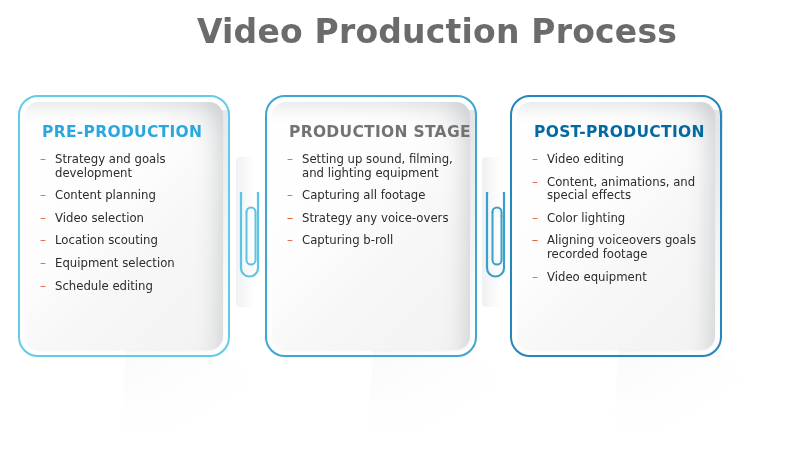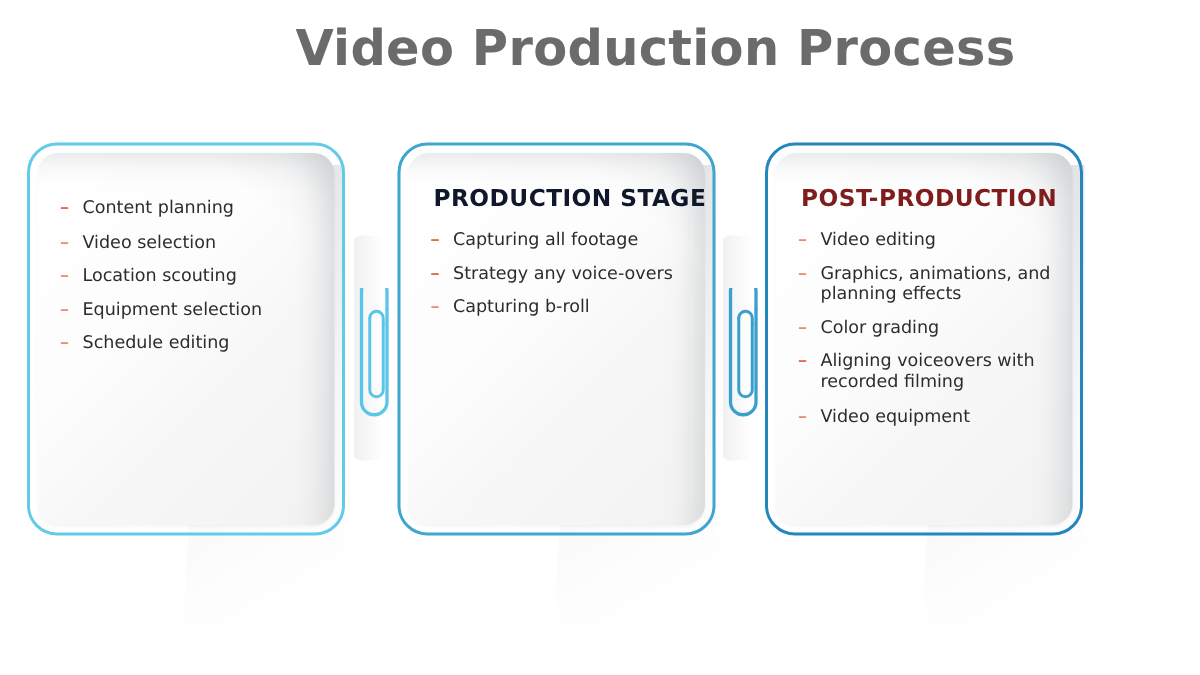--- a/index.html
+++ b/index.html
@@ -105,22 +105,22 @@
   }
 
   .card-heading {
     font-size: 15.5px;
     font-weight: bold;
     letter-spacing: 0.3px;
     margin: 0 0 12px 2px;
     white-space: nowrap;
   }
   .card-1 .card-heading { color: #2aa8de; }
-  .card-2 .card-heading { color: #0f172a; }
-  .card-3 .card-heading { color: #7f1d1d; }
+  .card-2 .card-heading { color: #737373; }
+  .card-3 .card-heading { color: #0369a1; }
 
   ul.card-list {
     list-style: none;
     margin: 0;
     padding: 0;
   }
   ul.card-list li {
     position: relative;
     padding-left: 15px;
     margin-bottom: 9px;
@@ -195,55 +195,56 @@
     <path d="M 388 110 L 477 110 L 477 357 L 567 450 L 367 450 Z" fill="url(#ls2)"></path>
 
     <path d="M 634 110 L 723 110 L 723 357 L 800 433 L 800 450 L 612 450 Z" fill="url(#ls3)"></path>
 
     <rect x="0" y="300" width="800" height="150" fill="url(#fadeout)"></rect>
   </svg>
 
   <div class="card card-1">
     <div class="card-inner"></div>
     <div class="card-content">
+      <div class="card-heading">PRE-PRODUCTION</div>
       <ul class="card-list">
-        <li><span class="dash">–</span></li>
+        <li><span class="dash">–</span><span>Strategy and goals development</span></li>
         <li><span class="dash">–</span><span>Content planning</span></li>
         <li><span class="dash">–</span><span>Video selection</span></li>
         <li><span class="dash">–</span><span>Location scouting</span></li>
         <li><span class="dash">–</span><span>Equipment selection</span></li>
         <li><span class="dash">–</span><span>Schedule editing</span></li>
       </ul>
     </div>
   </div>
 
   <div class="card card-2">
     <div class="card-inner"></div>
     <div class="card-content">
       <div class="card-heading">PRODUCTION STAGE</div>
       <ul class="card-list">
-        <li><span class="dash">–</span></li>
+        <li><span class="dash">–</span><span>Setting up sound, filming, and lighting equipment</span></li>
         <li><span class="dash">–</span><span>Capturing all footage</span></li>
         <li><span class="dash">–</span></li>
         <li><span class="dash">–</span><span>Strategy any voice-overs</span></li>
         <li><span class="dash">–</span><span>Capturing b-roll</span></li>
       </ul>
     </div>
   </div>
 
   <div class="card card-3">
     <div class="card-inner"></div>
     <div class="card-content">
       <div class="card-heading">POST-PRODUCTION</div>
       <ul class="card-list">
         <li><span class="dash">–</span><span>Video editing</span></li>
-        <li><span class="dash">–</span><span>Graphics, animations, and planning effects</span></li>
-        <li><span class="dash">–</span><span>Color grading</span></li>
+        <li><span class="dash">–</span><span>Content, animations, and special effects</span></li>
+        <li><span class="dash">–</span><span>Color lighting</span></li>
         <li><span class="dash">–</span></li>
-        <li><span class="dash">–</span><span>Aligning voiceovers with recorded filming</span></li>
+        <li><span class="dash">–</span><span>Aligning voiceovers goals recorded footage</span></li>
         <li><span class="dash">–</span><span>Video equipment</span></li>
       </ul>
     </div>
   </div>
 
   <div class="connector connector-1">
     <div class="connector-bg"></div>
     <svg width="34" height="104" viewBox="0 0 34 104" xmlns="http://www.w3.org/2000/svg">
 
       <path d="M 9 2 L 9 76 A 8.5 8.5 0 0 0 26 76 L 26 14" fill="none" stroke="#5bc5e8" stroke-width="2.2" stroke-linecap="round"></path>

